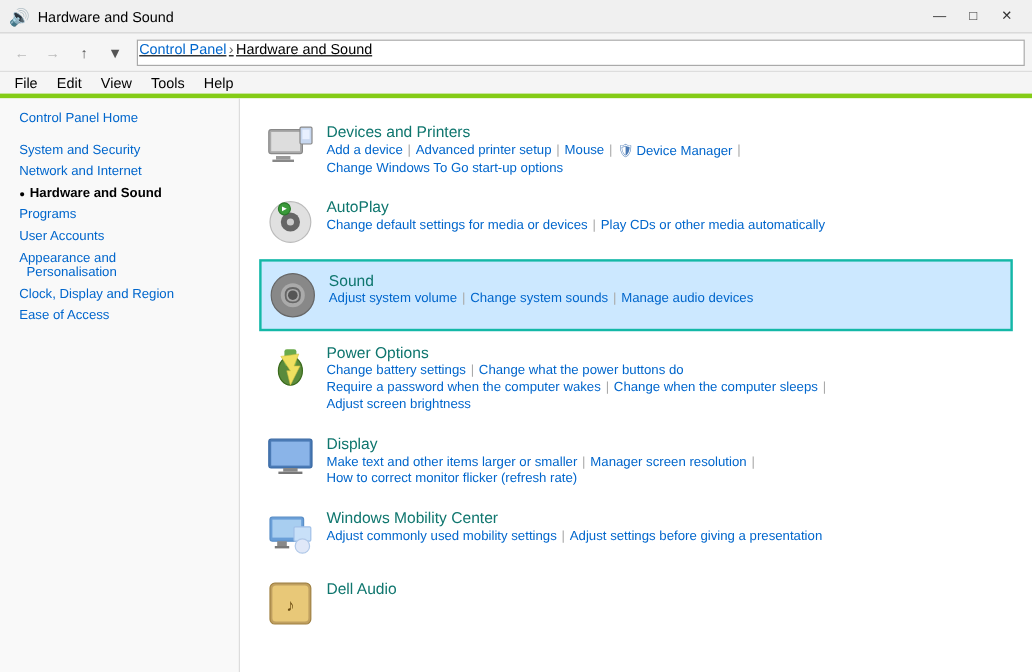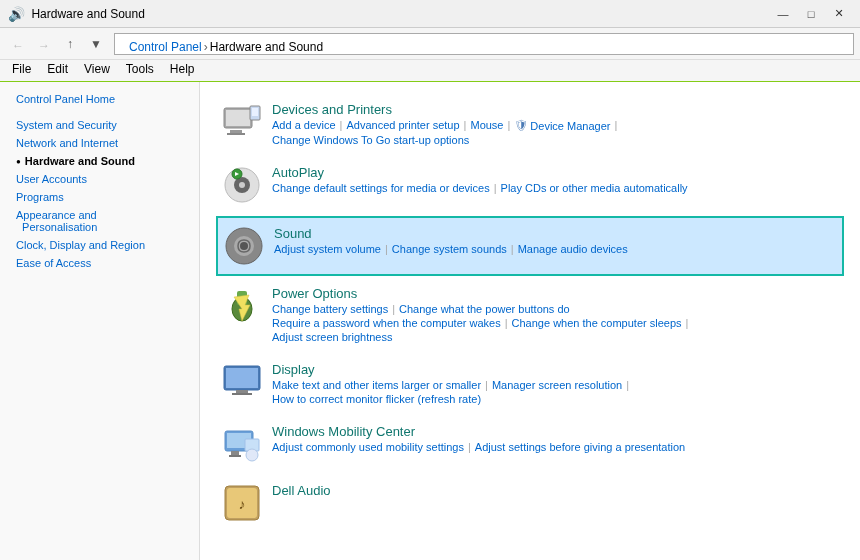--- a/index.html
+++ b/index.html
@@ -7,27 +7,27 @@
     
     
     .title-bar { background: #f0f0f0; height: 28px; display: flex; align-items: center; padding: 0 8px; border-bottom: 1px solid #ccc; }
     .title-bar-controls { margin-left: auto; display: flex; gap: 2px; }
     .title-btn { width: 26px; height: 20px; border: none; background: transparent; cursor: pointer; font-size: 11px; color: #333; }
 
     
     .nav-bar { background: #f5f5f5; height: 32px; display: flex; align-items: center; padding: 0 6px; border-bottom: 1px solid #ddd; gap: 2px; }
     .nav-btn { width: 24px; height: 24px; border: 1px solid transparent; background: transparent; cursor: pointer; display: flex; align-items: center; justify-content: center; font-size: 12px; color: #555; border-radius: 2px; }
     .nav-btn.disabled { color: #bbb; cursor: default; }
-    .address-bar { flex: 1; height: 22px; border: 1px solid #aaa; background: #fff; display: flex; align-items: flex-end; padding: 0 14px; font-size: 12px; margin-left: 4px; }
+    .address-bar { flex: 1; height: 22px; border: 1px solid #aaa; background: #fff; display: flex; align-items: flex-start; padding: 0 1px; font-size: 12px; margin-left: 4px; text-decoration: underline; }
     .address-sep { color: #666; margin: 0 2px; }
     .address-link { color: #0066cc; cursor: pointer; text-decoration: none; }
     .address-current { color: #000; }
 
     
-    .menu-bar { height: 22px; display: flex; padding: 0 4px; border-bottom: 1px solid #84cc16; background: #f5f5f5; }
+    .menu-bar { height: 22px; display: flex; padding: 0 4px; border-bottom: 4px solid #84cc16; background: #f5f5f5; }
     .menu-item { padding: 2px 8px; cursor: pointer; font-size: 12px; color: #000; }
 
     
     .main { display: flex; height: calc(560px - 28px - 32px - 22px); }
 
     
     .sidebar { width: 200px; border-right: 1px solid #ddd; background: #f9f9f9; padding: 8px 0; overflow-y: auto; }
     .sidebar-link { display: block; padding: 3px 16px; color: #0066cc; cursor: pointer; font-size: 11px; text-decoration: none; }
     .sidebar-link.active { color: #000; font-weight: bold; display: flex; align-items: center; gap: 4px; }
     .sidebar-link.active::before { content: '●'; font-size: 8px; }
@@ -78,22 +78,22 @@
 </div>
 
 <div class="main">
 
   <div class="sidebar">
     <a class="sidebar-link">Control Panel Home</a>
     <div class="sidebar-divider"></div>
     <a class="sidebar-link">System and Security</a>
     <a class="sidebar-link">Network and Internet</a>
     <a class="sidebar-link active">Hardware and Sound</a>
+    <a class="sidebar-link">Programs</a>
     <a class="sidebar-link">User Accounts</a>
-    <a class="sidebar-link">Programs</a>
     <a class="sidebar-link">Appearance and<br>&nbsp;&nbsp;Personalisation</a>
     <a class="sidebar-link">Clock, Display and Region</a>
     <a class="sidebar-link">Ease of Access</a>
   </div>
 
   <div class="content">
 
     <div class="section-item">
       <div class="item-icon">
         <svg width="40" height="36" viewBox="0 0 40 36">

